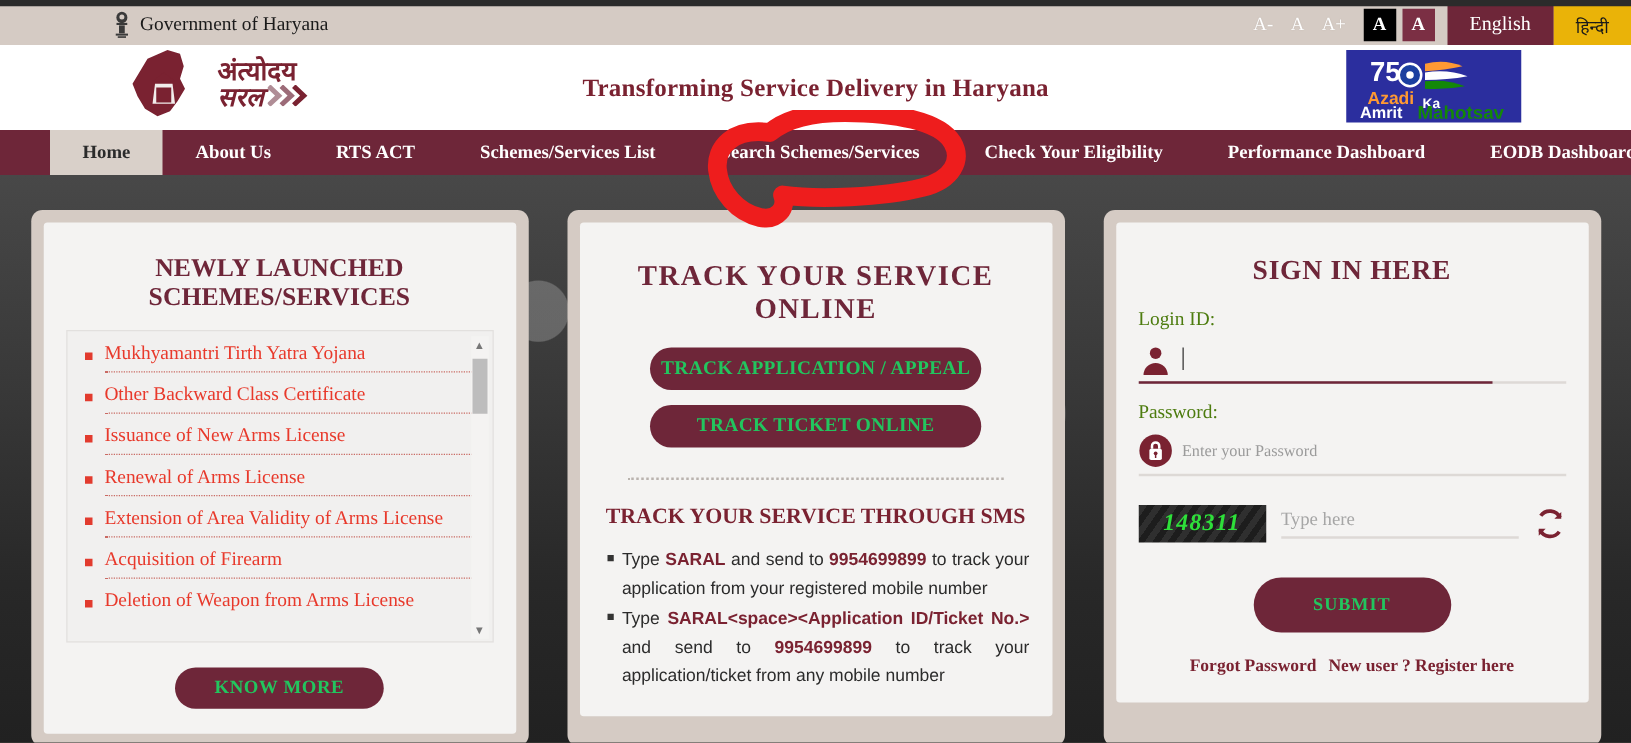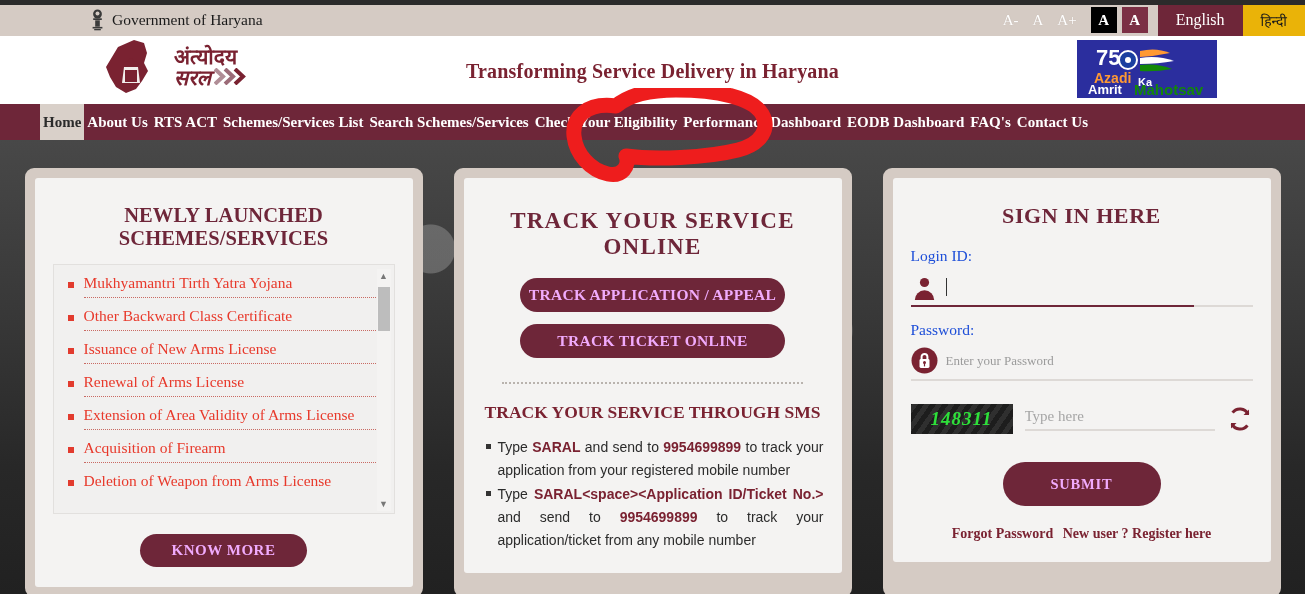--- a/index.html
+++ b/index.html
@@ -51,21 +51,21 @@
     position:absolute; right:88px; top:4px; width:140px; height:58px; background:#2b2e9e;
     display:flex; align-items:center; justify-content:center; overflow:hidden;
   }
 
   
   .nav{
     height:36px; background:#6e2639; display:flex; align-items:stretch;
     padding-left:40px; position:relative; z-index:6;
   }
   .nav a{
-    display:flex; align-items:center; padding:0 3px; color:#fff; font-size:15px;
+    display:flex; align-items:center; padding:0 26px; color:#fff; font-size:15px;
     font-weight:bold; text-decoration:none; font-family:"Liberation Serif",serif;
     white-space:nowrap;
   }
   .nav a.active{ background:#d9d0c9; color:#2b2b2b; }
 
   
   .hero{
     position:absolute; left:0; top:140px; width:1305px; height:454px;
     background:#3b3937; overflow:hidden;
   }
@@ -127,21 +127,21 @@
   ul.schemes li:last-child .sep{ display:none; }
   .sbar{
     position:absolute; right:3px; top:4px; width:14px; height:242px; background:#f4f3f2;
   }
   .sbar .arw{ width:14px; height:14px; display:flex; align-items:center; justify-content:center;
               color:#777; font-size:9px; }
   .sbar .arw.dn{ position:absolute; bottom:0; left:0; }
   .sbar .thumb{ position:absolute; top:18px; left:1px; width:12px; height:44px; background:#bdbdbd; }
 
   .btn{
-    display:block; margin:0 auto; background:#6e2639; color:#f0abfc; border:none;
+    display:block; margin:0 auto; background:#6e2639; color:#22c55e; border:none;
     border-radius:22px; font-family:"Liberation Serif",serif; font-weight:bold; cursor:pointer;
     text-align:center;
   }
   .btn-know{ width:167px; height:33px; font-size:15px; letter-spacing:.5px; margin-top:20px; }
 
   .btn-track{ width:265px; height:34px; font-size:15.5px; letter-spacing:.3px; margin-bottom:12px; }
 
   .divider{
     margin:24px auto 18px; width:88%; border-bottom:2px dotted #b9b3ae;
   }
@@ -149,21 +149,21 @@
     text-align:center; color:#7a2231; font-size:17.5px; font-weight:bold;
     font-family:"Liberation Serif",serif; margin-bottom:13px;
   }
   ul.sms{ list-style:none; padding-left:16px; margin:0; }
   ul.sms li{ position:relative; font-size:14px; color:#2b2b2b; text-align:justify;
              line-height:1.62; margin-bottom:2px; font-family:Liberation Sans, sans-serif; }
   ul.sms li::before{ content:""; position:absolute; left:-12px; top:8px; width:5px; height:5px; background:#333; }
   ul.sms b{ color:#7a2231; }
 
   
-  .fld-label{ color:#1d4ed8; font-size:15.5px; margin:4px 0 8px; font-family:"Liberation Serif",serif; }
+  .fld-label{ color:#4d7c0f; font-size:15.5px; margin:4px 0 8px; font-family:"Liberation Serif",serif; }
   .fld-row{ display:flex; align-items:center; gap:8px; }
   .fld-row .ico{ width:27px; height:27px; flex:0 0 27px; }
   .fld-input{
     flex:1; border:none; outline:none; background:transparent; font-size:13px;
     font-family:"Liberation Serif",serif; color:#555; padding:2px 0;
   }
   .fld-input::placeholder{ color:#9b9b9b; }
   .underline{ height:2px; background:#ddd9d6; margin-top:5px; position:relative; }
   .underline.focus::before{
     content:""; position:absolute; left:0; top:0; height:2px; width:83%; background:#6e2639;

